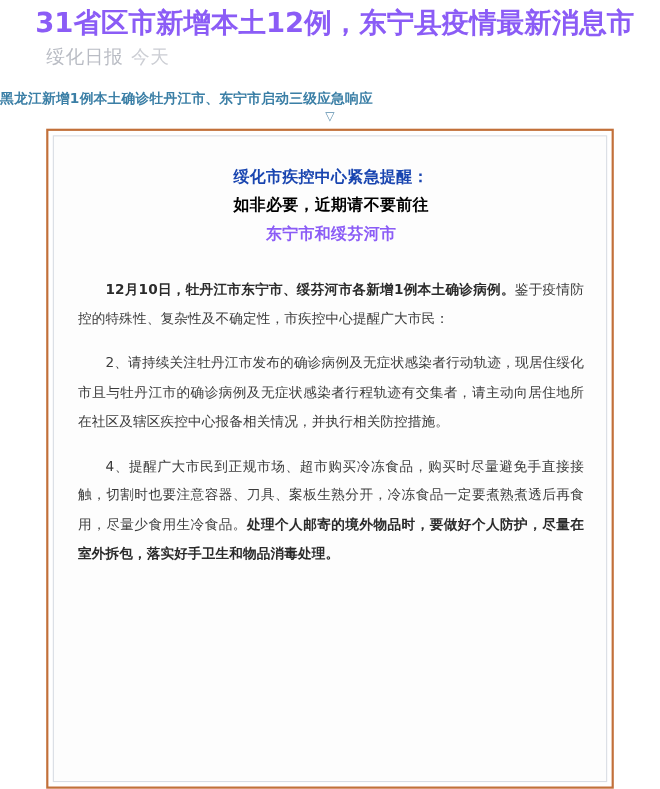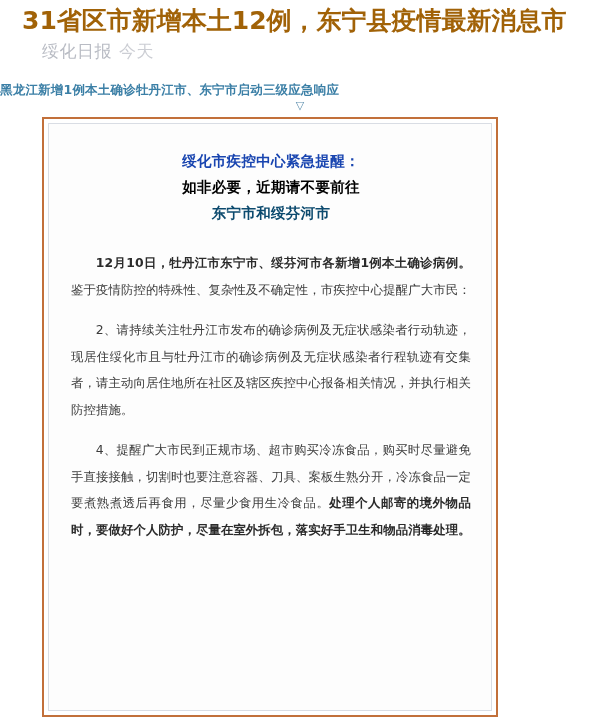--- a/index.html
+++ b/index.html
@@ -17,27 +17,27 @@
 
   
   .page {
     position: absolute;
     inset: 0;
     background: #ffffff;
   }
 
   .ghost-title {
     position: absolute;
-    left: 22px;
+    left: 32px;
     top: 6px;
     width: 540px;
     font-size: 25px;
     line-height: 30px;
     font-weight: 700;
-    color: #a16207;
+    color: #8b5cf6;
     white-space: nowrap;
     letter-spacing: 0px;
   }
 
   .byline {
     position: absolute;
     left: 42px;
     top: 40px;
     font-size: 17px;
     color: #b9bcc4;
@@ -66,21 +66,21 @@
     font-size: 11px;
     color: #5d8fae;
     line-height: 12px;
   }
 
   
   .card {
     position: absolute;
     left: 42px;
     top: 117px;
-    width: 456px;
+    width: 516px;
     height: 600px;
     box-sizing: border-box;
     border: 2px solid #c2703a;
     background: #ffffff;
     overflow: hidden;
   }
   .card-inner {
     position: absolute;
     inset: 4px;
     border: 1px solid #d9dde4;
@@ -93,21 +93,21 @@
 
   .notice-head {
     text-align: center;
     color: #1945b0;
     font-weight: 700;
     font-size: 14.5px;
     line-height: 26px;
     letter-spacing: 0.3px;
   }
   .notice-head .l2 { color: #000000; font-family: Liberation Serif, serif; }
-  .notice-head .l3 { color: #0c4a6e; }
+  .notice-head .l3 { color: #8b5cf6; }
 
   .body-text {
     margin-top: 24px;
     font-size: 12.4px;
     line-height: 26.5px;
     color: #3b3b3b;
     text-align: justify;
     text-justify: inter-ideograph;
     letter-spacing: 0.1px;
   }

